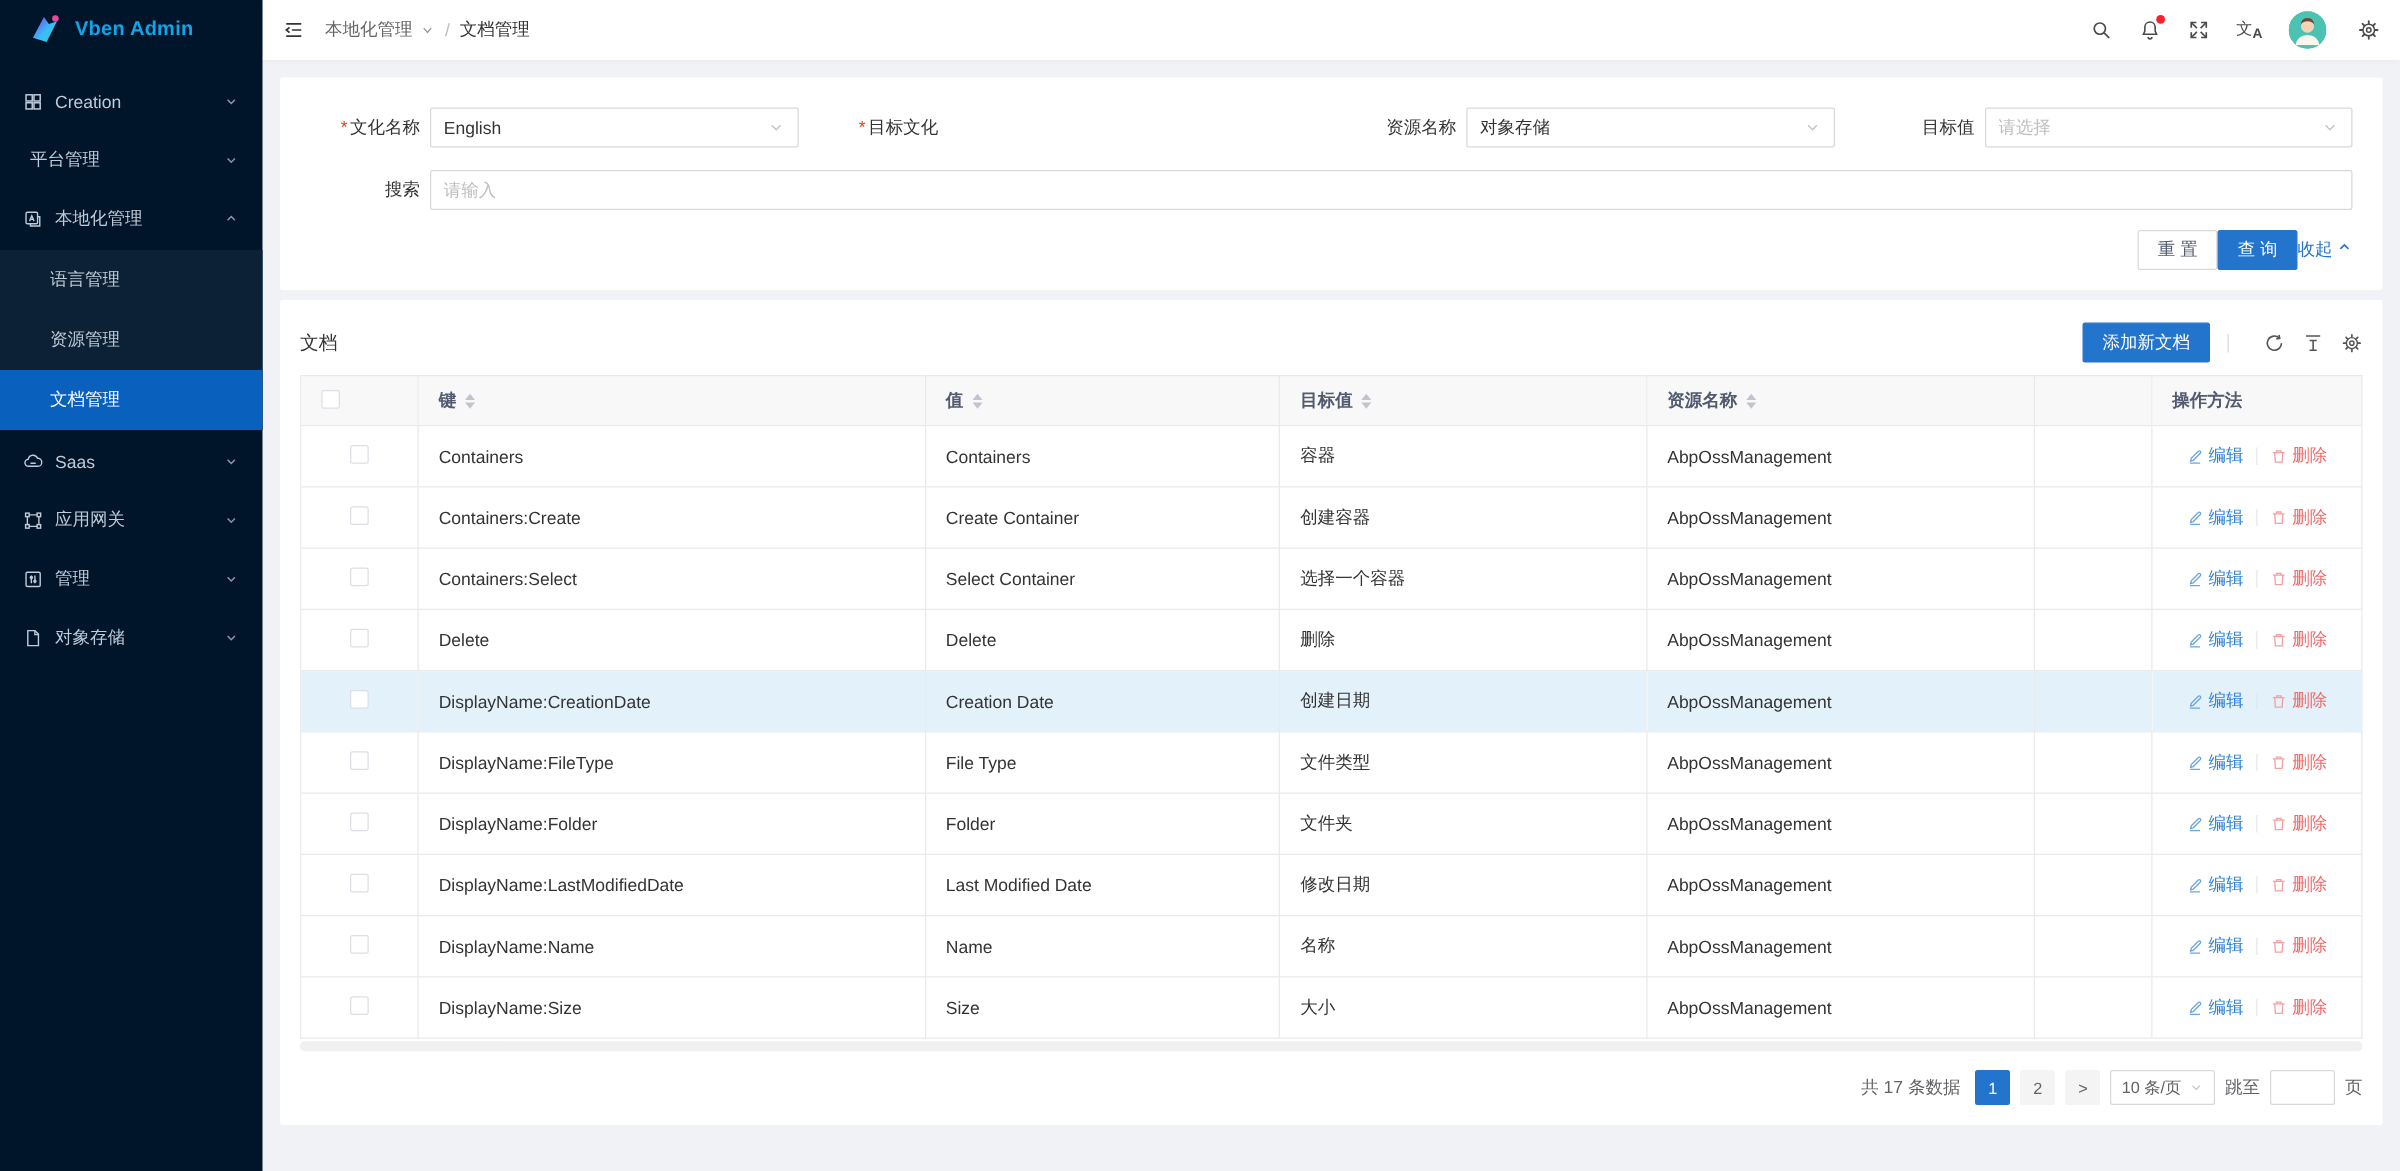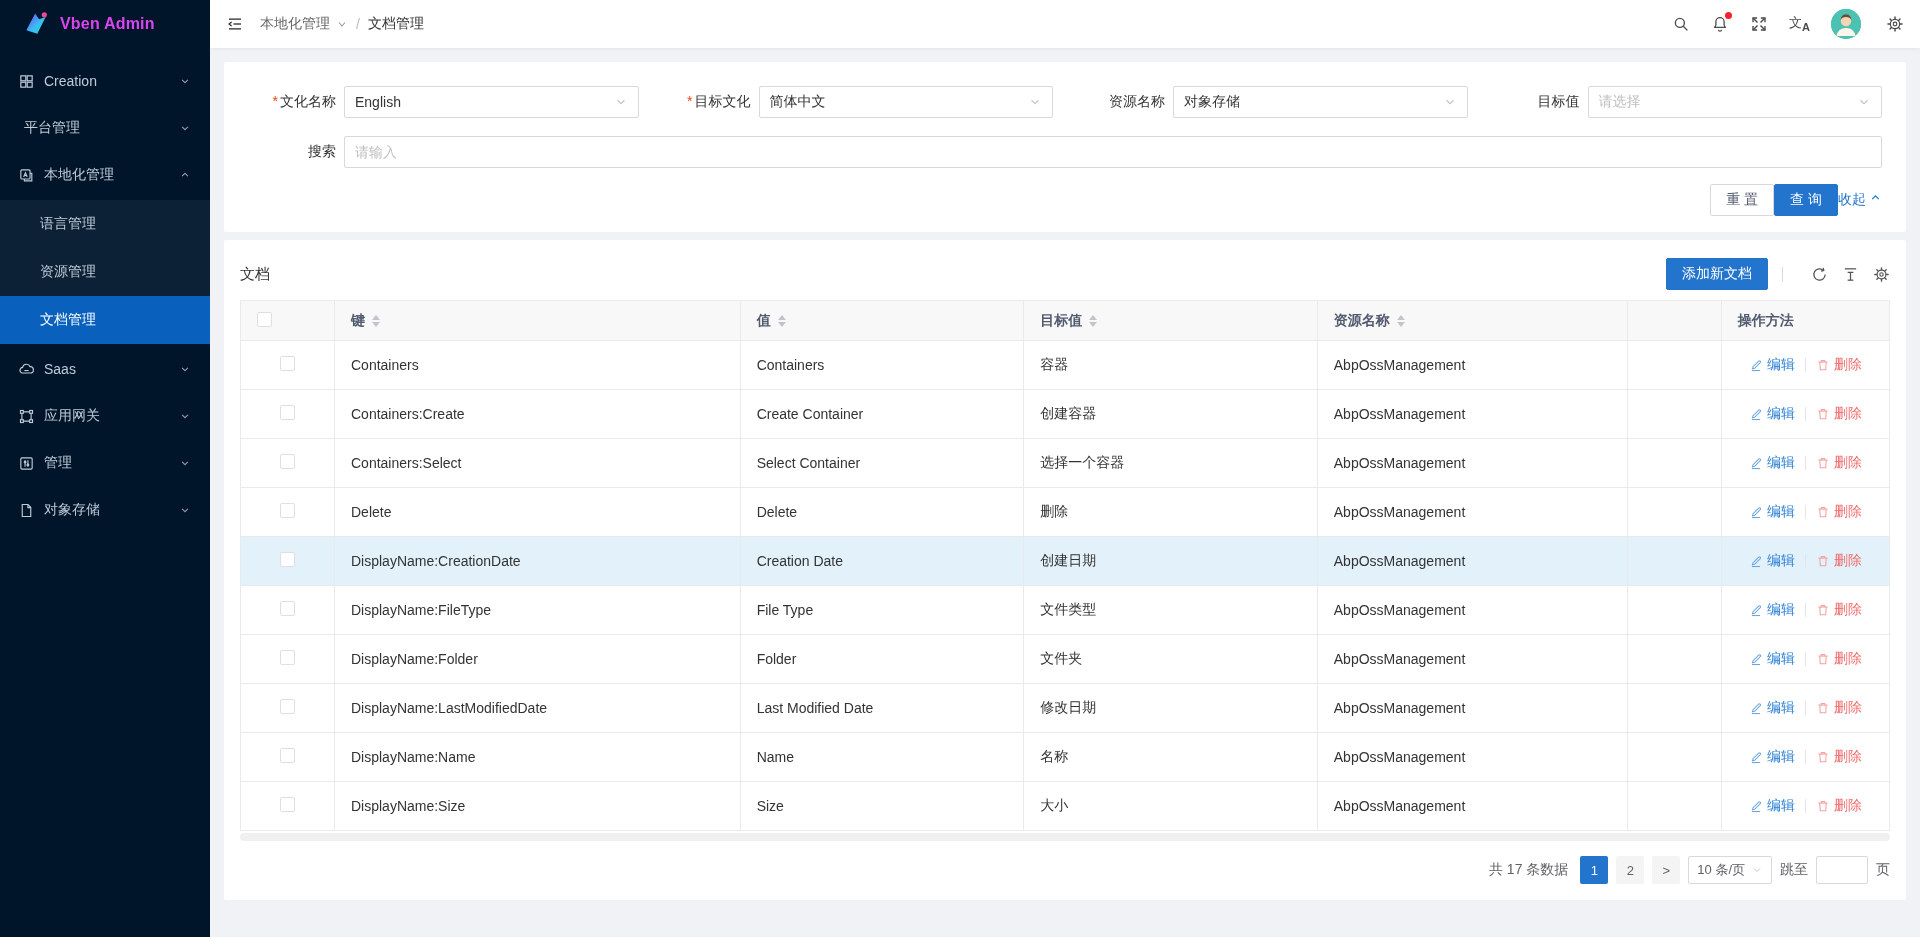--- a/index.html
+++ b/index.html
@@ -6,21 +6,21 @@
   html,body { width:1920px; height:937px; overflow:hidden; }
   body {
     font-family:"Liberation Sans","DejaVu Sans",sans-serif;
     font-size:14px; color:#333; background:#f0f2f5; position:relative;
   }
   svg { display:block; }
 
   
   .sidebar { position:absolute; left:0; top:0; width:210px; height:937px; background:#001529; z-index:5; }
   .logo { height:48px; display:flex; align-items:center; padding-left:22px; gap:10px; }
-  .logo-title { color:#d946ef; font-size:16px; font-weight:bold; letter-spacing:.2px; }
+  .logo-title { color:#0ea5e9; font-size:16px; font-weight:bold; letter-spacing:.2px; }
   .menu { padding-top:8px; }
   .menu-item { height:44px; margin:3px 0; display:flex; align-items:center; padding:0 18px; color:#bfcbd9; cursor:pointer; }
   .menu-item .mi-icon { width:17px; height:17px; margin-right:9px; flex:none; }
   .menu-item .mi-icon svg { width:17px; height:17px; }
   .menu-item.no-icon { padding-left:24px; }
   .mi-label { flex:1; font-size:14px; white-space:nowrap; overflow:hidden; }
   .mi-chevron { width:14px; height:14px; color:#8b98a8; flex:none; }
   .mi-chevron svg { width:14px; height:14px; }
   .submenu { background:#0c2135; }
   .submenu .menu-item { padding-left:40px; margin:0; height:48px; }
@@ -348,28 +348,20 @@
         <span class="control-text">English</span>
         <span class="sel-chevron">
             <svg viewBox="0 0 24 24" fill="none" stroke="currentColor" stroke-width="2">
               <polyline points="6,9 12,15 18,9"></polyline>
             </svg>
           </span>
       </div>
     </div>
     <div class="f-field">
       <span class="f-label"><span class="req">*</span><span>目标文化</span></span>
-      <div class="control">
-        <span class="control-text">简体中文</span>
-        <span class="sel-chevron">
-            <svg viewBox="0 0 24 24" fill="none" stroke="currentColor" stroke-width="2">
-              <polyline points="6,9 12,15 18,9"></polyline>
-            </svg>
-          </span>
-      </div>
     </div>
     <div class="f-field">
       <span class="f-label"><span>资源名称</span></span>
       <div class="control">
         <span class="control-text">对象存储</span>
         <span class="sel-chevron">
             <svg viewBox="0 0 24 24" fill="none" stroke="currentColor" stroke-width="2">
               <polyline points="6,9 12,15 18,9"></polyline>
             </svg>
           </span>

